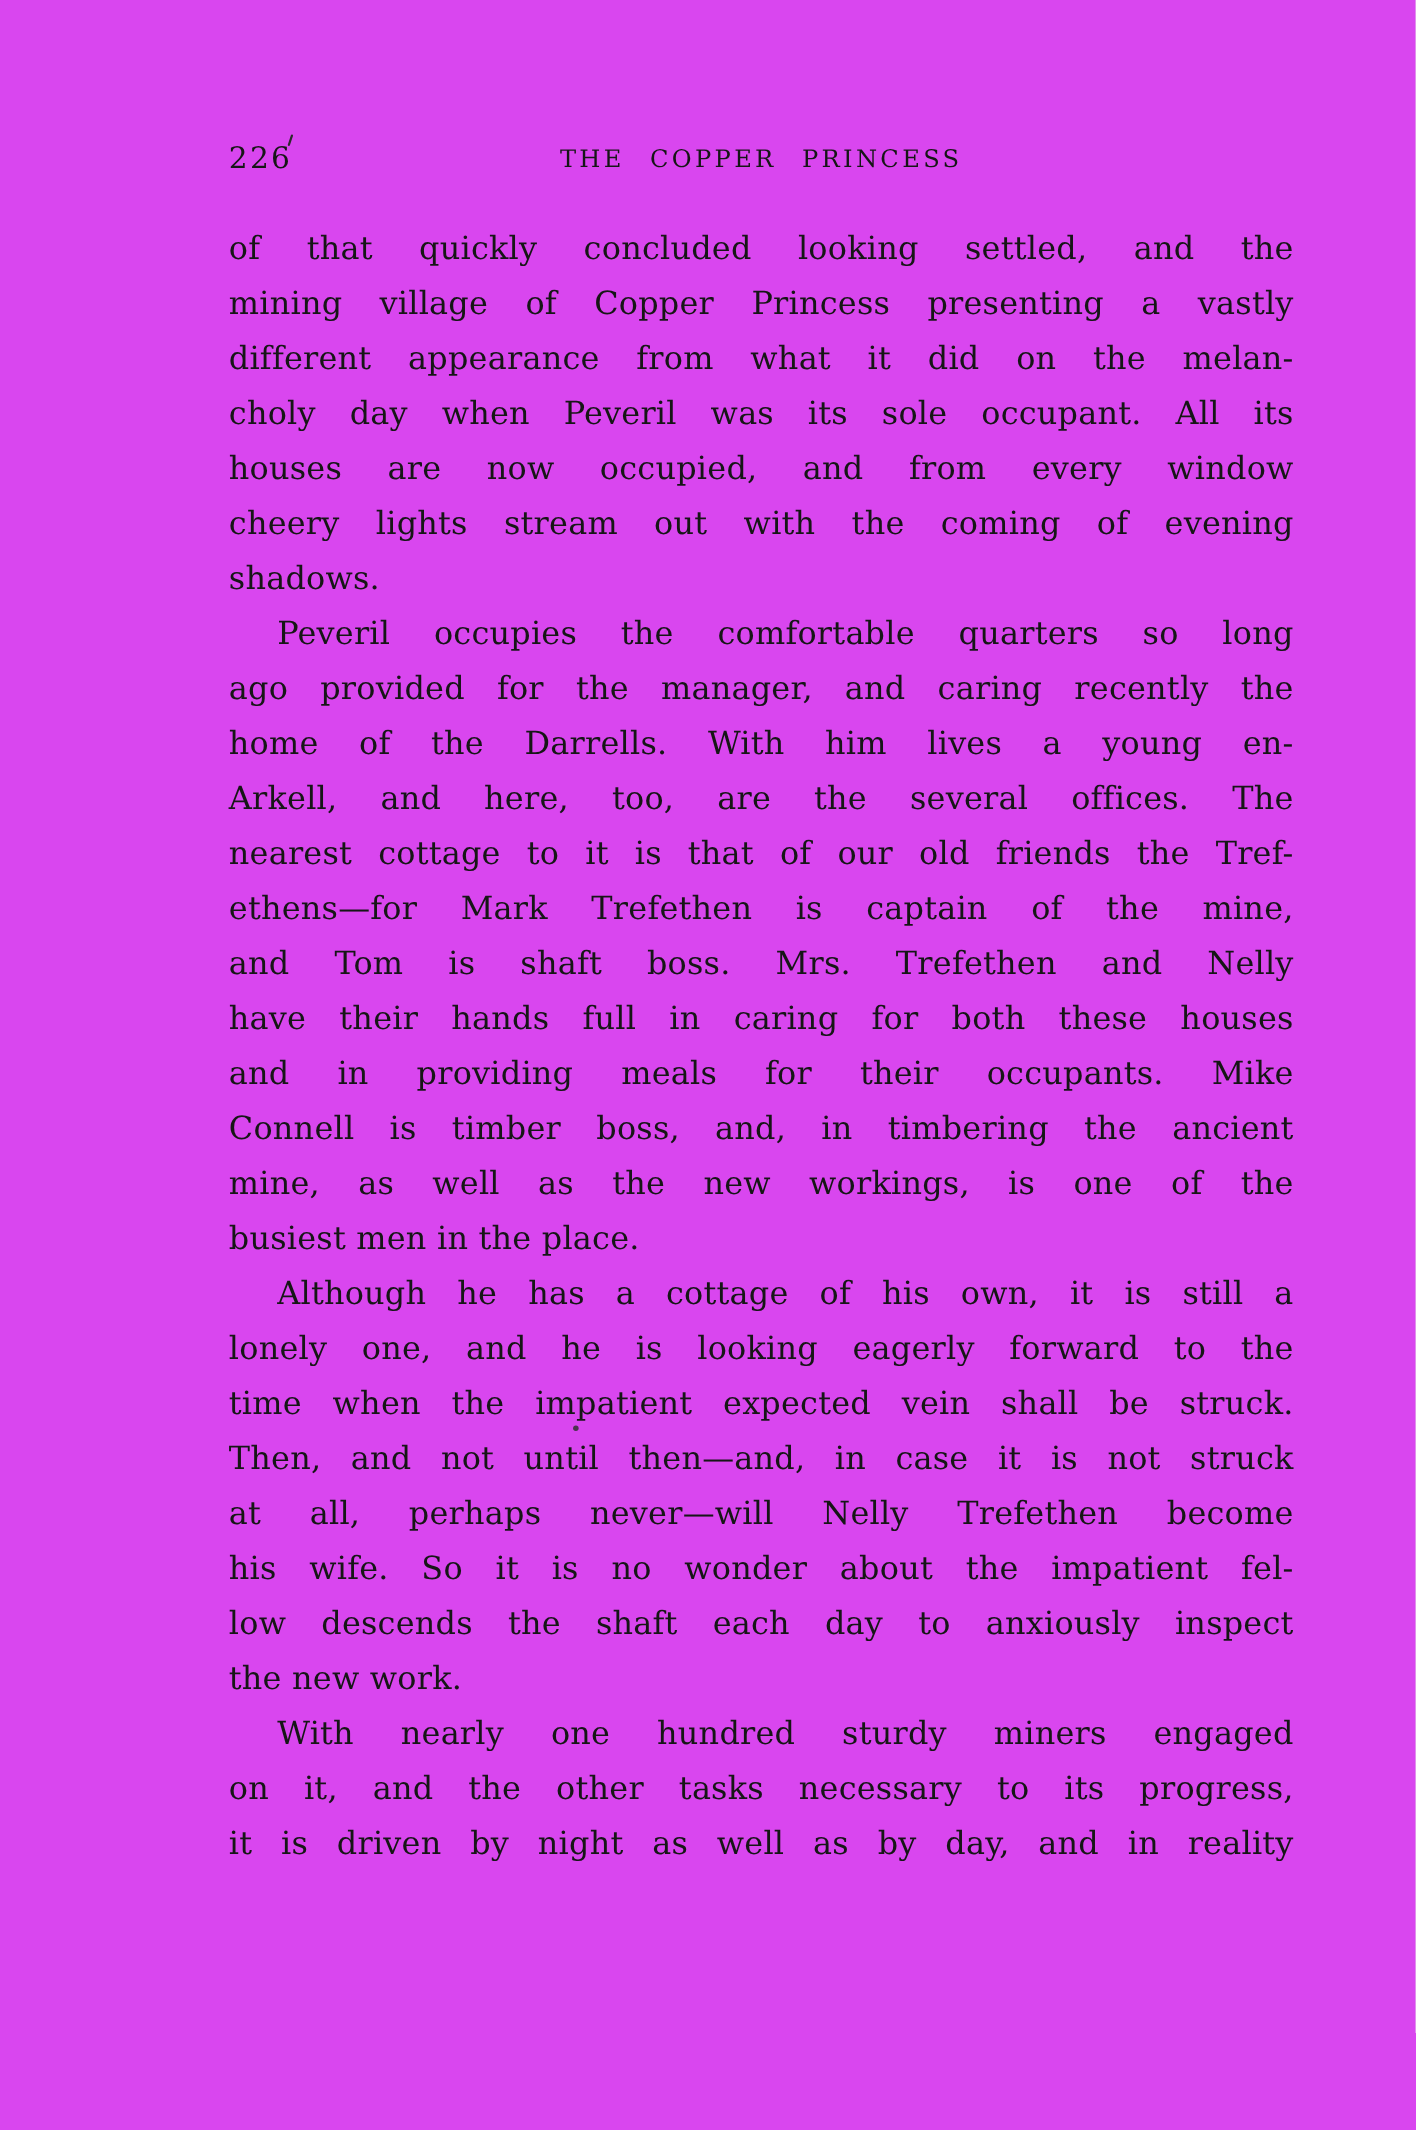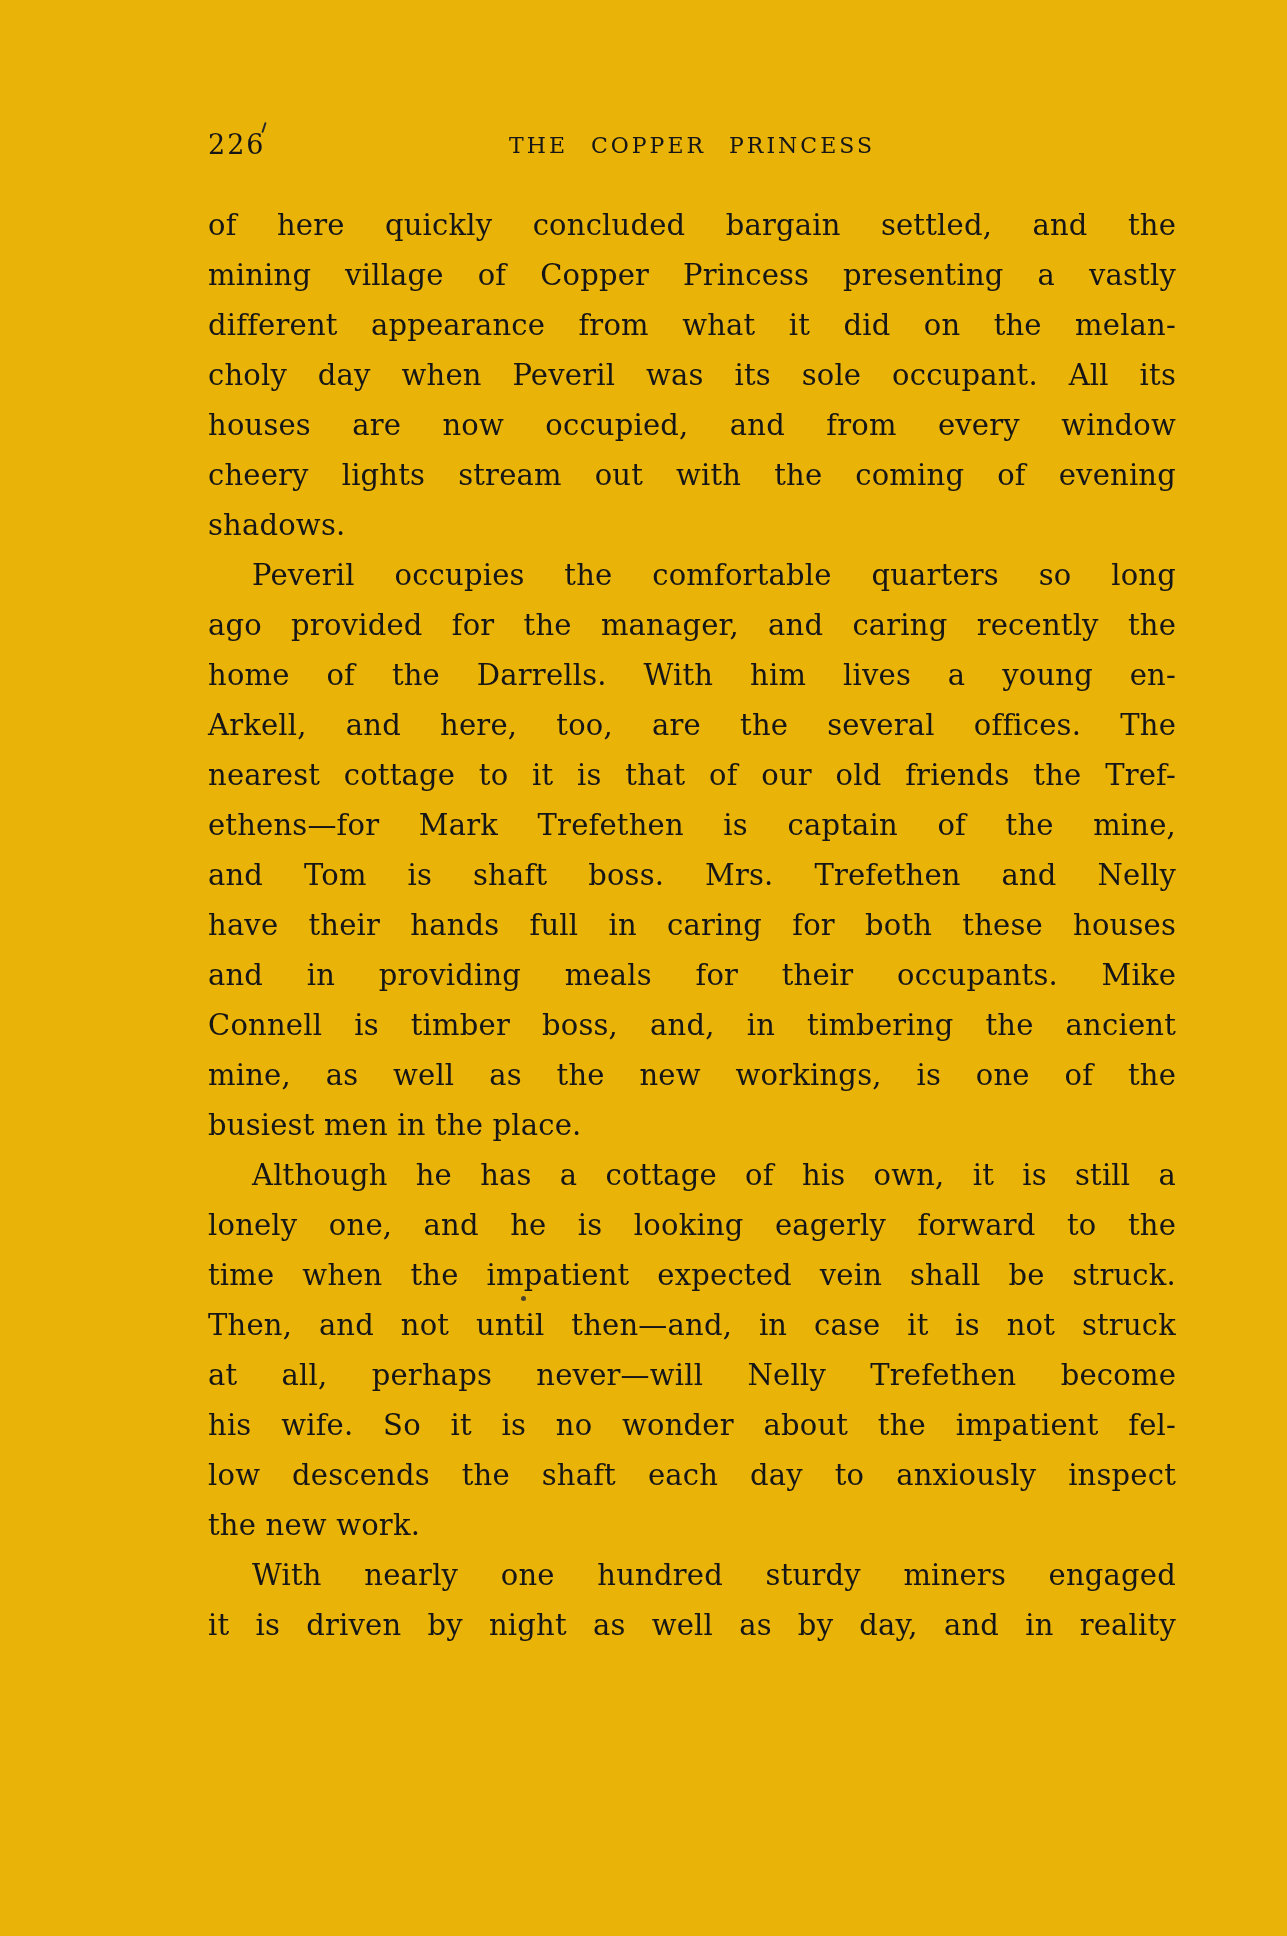--- a/index.html
+++ b/index.html
@@ -4,21 +4,21 @@
 <style>
   html, body {
     margin: 0;
     padding: 0;
     background: #e8e8e8;
   }
   .page {
     position: relative;
     width: 1287px;
     height: 1936px;
-    background: #eab308;
+    background: #d946ef;
     font-family: "DejaVu Serif", "Liberation Serif", serif;
     color: #161616;
     overflow: hidden;
   }
   .page-header {
     position: absolute;
     top: 131px;
     left: 208px;
     width: 968px;
     height: 30px;
@@ -89,21 +89,21 @@
 <div class="page">
 
   <div class="page-header">
     <div class="page-number">226</div>
     <div class="running-title">THE COPPER PRINCESS</div>
   </div>
 
   <div class="artifact-stroke"></div>
 
   <div class="body-text">
-      <div class="line">of here quickly concluded bargain settled, and the</div>
+      <div class="line">of that quickly concluded looking settled, and the</div>
       <div class="line">mining village of Copper Princess presenting a vastly</div>
       <div class="line">different appearance from what it did on the melan-</div>
       <div class="line">choly day when Peveril was its sole occupant. All its</div>
       <div class="line">houses are now occupied, and from every window</div>
       <div class="line">cheery lights stream out with the coming of evening</div>
       <div class="line para-end">shadows.</div>
       <div class="line indent">Peveril occupies the comfortable quarters so long</div>
       <div class="line">ago provided for the manager, and caring recently the</div>
       <div class="line">home of the Darrells. With him lives a young en-</div>
       <div class="line">Arkell, and here, too, are the several offices. The</div>
@@ -117,18 +117,19 @@
       <div class="line para-end">busiest men in the place.</div>
       <div class="line indent">Although he has a cottage of his own, it is still a</div>
       <div class="line">lonely one, and he is looking eagerly forward to the</div>
       <div class="line">time when the impatient expected vein shall be struck.</div>
       <div class="line">Then, and not until then—and, in case it is not struck</div>
       <div class="line">at all, perhaps never—will Nelly Trefethen become</div>
       <div class="line">his wife. So it is no wonder about the impatient fel-</div>
       <div class="line">low descends the shaft each day to anxiously inspect</div>
       <div class="line para-end">the new work.</div>
       <div class="line indent">With nearly one hundred sturdy miners engaged</div>
+      <div class="line">on it, and the other tasks necessary to its progress,</div>
       <div class="line">it is driven by night as well as by day, and in reality</div>
     </div>
 
   <div class="artifact-dot"></div>
 
 </div>
 
 </body></html>

